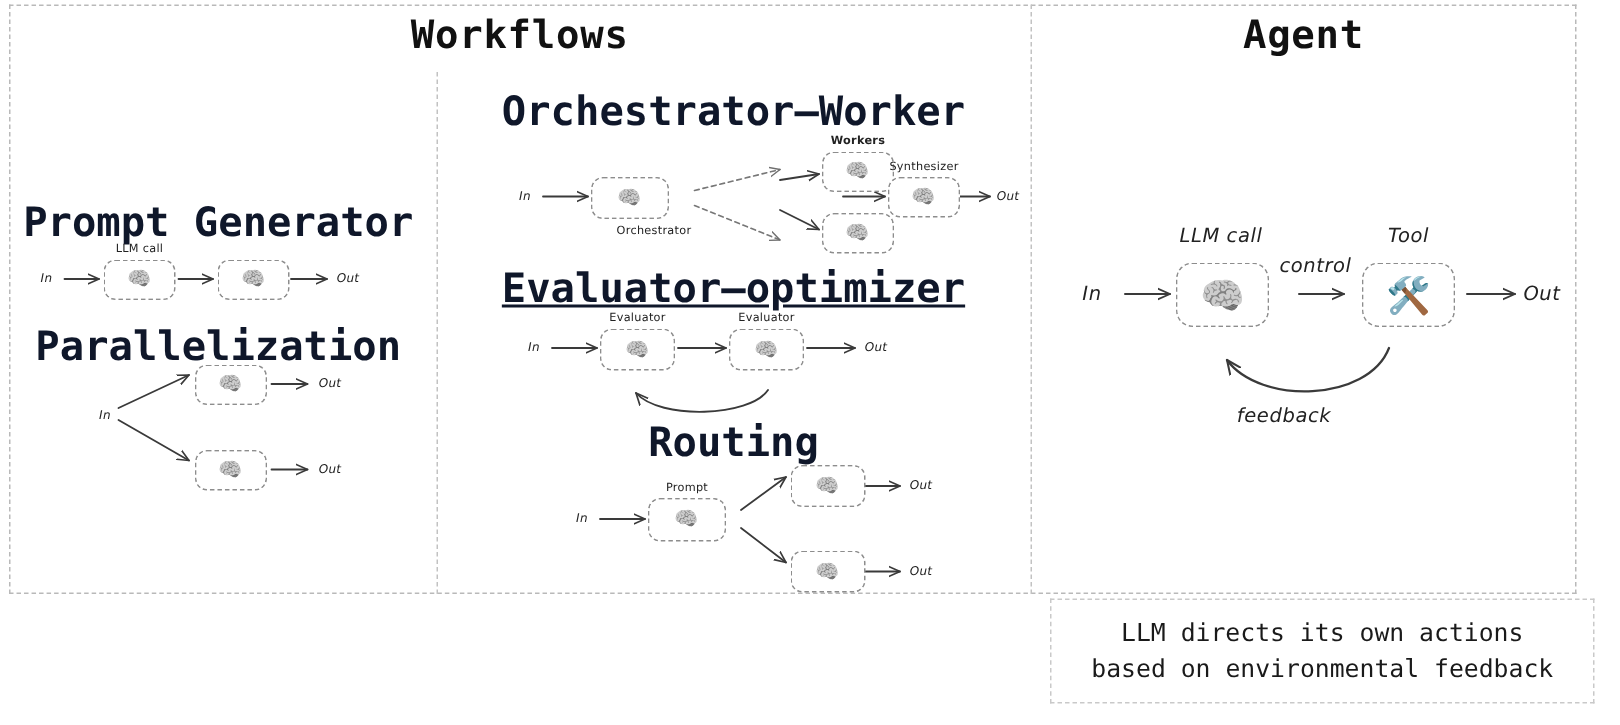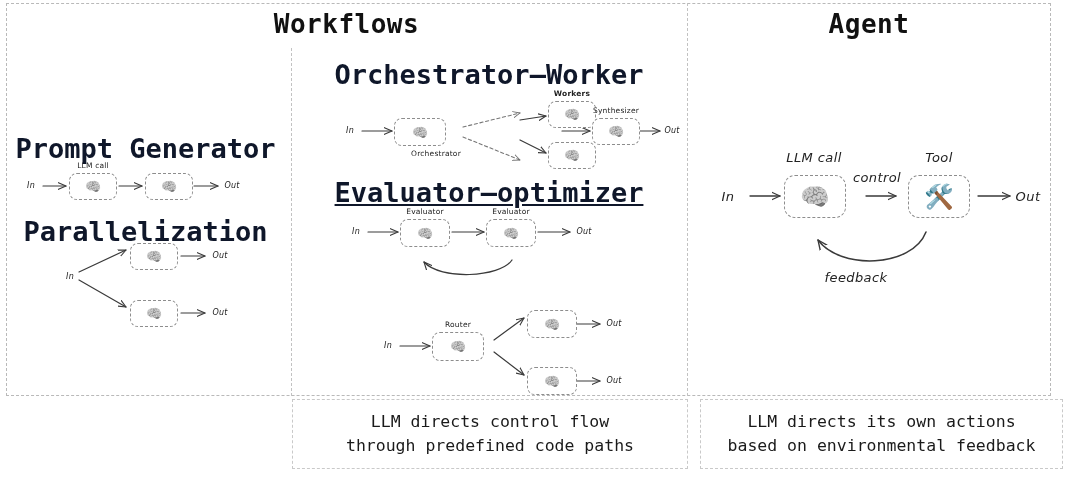--- a/index.html
+++ b/index.html
@@ -132,20 +132,21 @@
   <div class="vdiv left-mid"></div>
   <div class="vdiv right-mid"></div>
 
   <div class="sec-title" id="title-workflows">Workflows</div>
   <div class="sec-title" id="title-agent">Agent</div>
 
   <div class="pat-title" id="t-prompt">Prompt Generator</div>
   <div class="pat-title" id="t-par">Parallelization</div>
   <div class="pat-title" id="t-orch">Orchestrator–Worker</div>
   <div class="pat-title" id="t-eval">Evaluator–optimizer</div>
+  <div class="pat-title" id="t-rout">Routing</div>
 
   <svg class="layer" width="1080" height="483">
     <defs>
       <marker id="ah" viewBox="0 0 10 10" refX="9" refY="5" markerWidth="7" markerHeight="7" orient="auto-start-reverse">
         <path d="M 0 1 L 9 5 L 0 9" fill="none" stroke="#3a3a3a" stroke-width="1.3" stroke-linecap="round" stroke-linejoin="round"></path>
       </marker>
       <marker id="ahd" viewBox="0 0 10 10" refX="9" refY="5" markerWidth="7" markerHeight="7" orient="auto-start-reverse">
         <path d="M 0 1 L 9 5 L 0 9" fill="none" stroke="#6f6f6f" stroke-width="1.2" stroke-linecap="round" stroke-linejoin="round"></path>
       </marker>
     </defs>
@@ -243,36 +244,34 @@
 
   <div class="node" style="left:432px; top:332px; width:52px; height:29px;">
     <span class="glyph">🧠</span>
   </div>
   <div class="node" style="left:527px; top:310px; width:50px; height:28px;">
     <span class="glyph">🧠</span>
   </div>
   <div class="node" style="left:527px; top:367px; width:50px; height:28px;">
     <span class="glyph">🧠</span>
   </div>
-  <div class="hlabel" style="left:458px; top:320px;">Router</div>
+  <div class="hlabel" style="left:458px; top:320px;">Prompt</div>
   <div class="hlabel io" style="left:388px; top:341px;">In</div>
   <div class="hlabel io" style="left:614px; top:319px;">Out</div>
   <div class="hlabel io" style="left:614px; top:376px;">Out</div>
 
   <div class="node big" style="left:784px; top:175px; width:62px; height:43px;">
     <span class="glyph">🧠</span>
   </div>
   <div class="node big" style="left:908px; top:175px; width:62px; height:43px;">
     <span class="glyph tool">🛠️</span>
   </div>
   <div class="hlabel big" style="left:814px; top:150px;">LLM call</div>
   <div class="hlabel big" style="left:939px; top:150px;">Tool</div>
   <div class="hlabel big" style="left:877px; top:170px;">control</div>
   <div class="hlabel big" style="left:856px; top:270px;">feedback</div>
   <div class="hlabel big" style="left:728px; top:189px;">In</div>
   <div class="hlabel big" style="left:1028px; top:189px;">Out</div>
 
-  <div class="caption" id="cap-mid">LLM directs control flow
-through predefined code paths</div>
   <div class="caption" id="cap-right">LLM directs its own actions
 based on environmental feedback</div>
 
 </div>
 
 </body></html>

